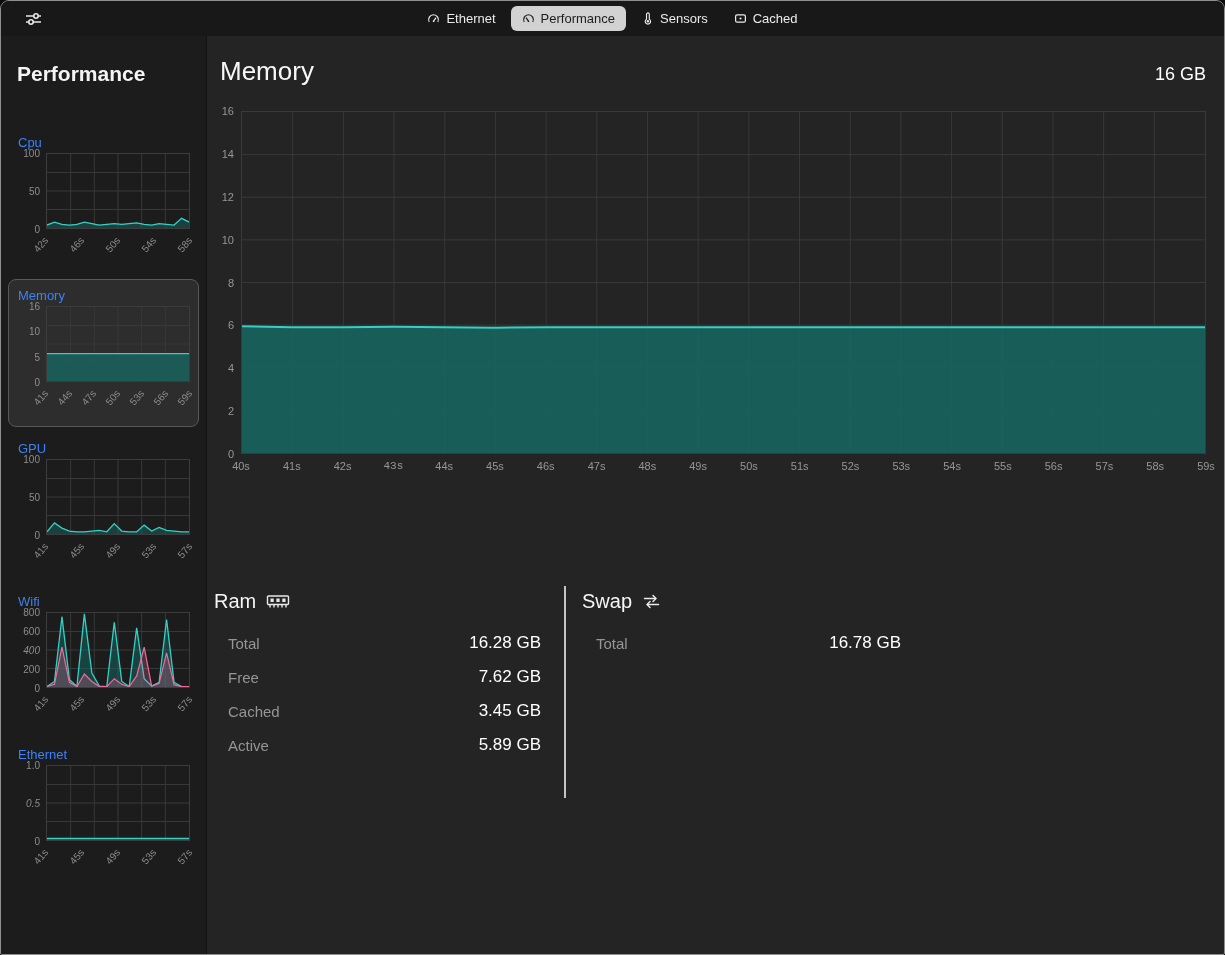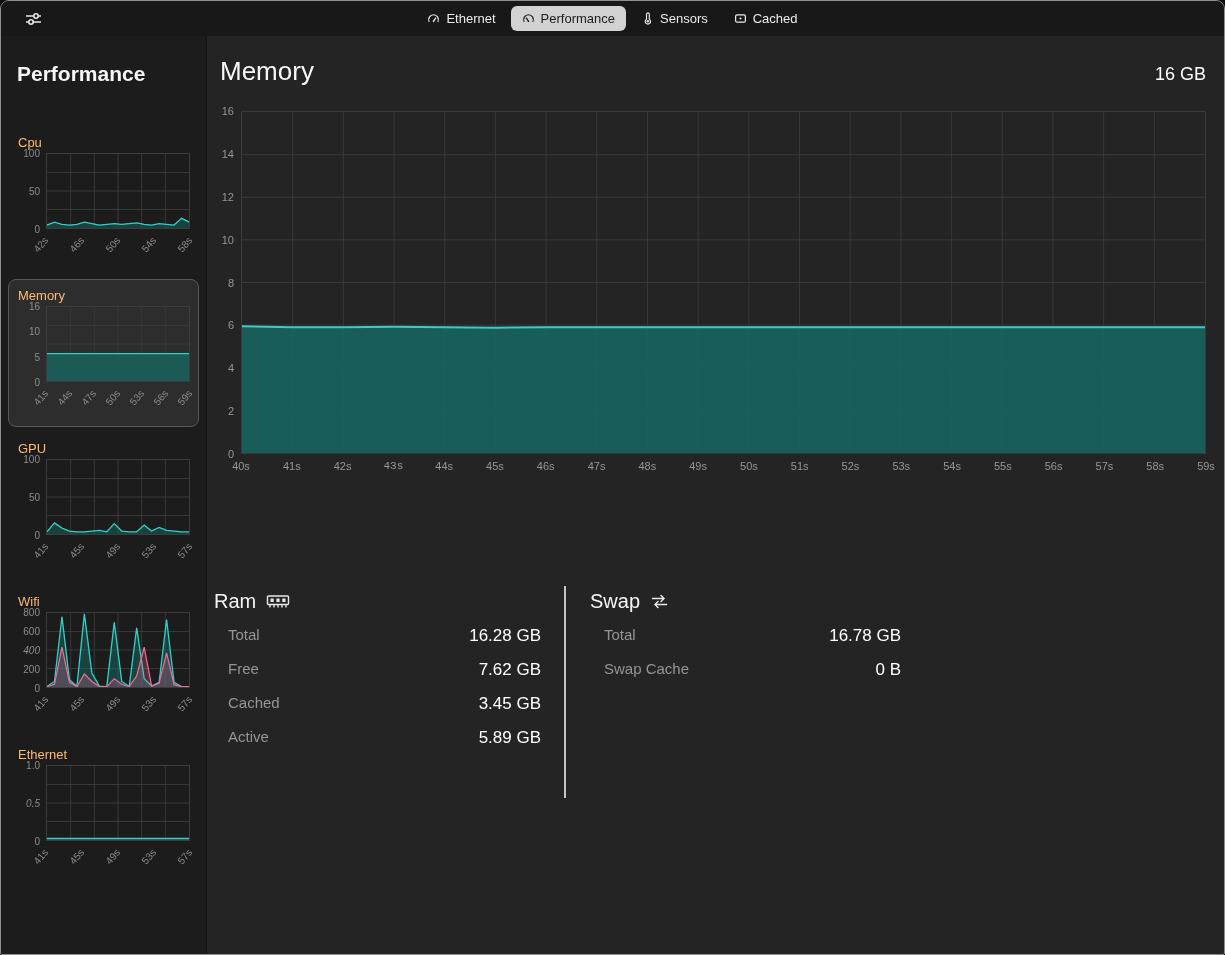--- a/index.html
+++ b/index.html
@@ -9,45 +9,45 @@
   .appmenu{position:absolute;left:20px;top:7px;color:#dedede;width:24px;height:21px;display:flex;align-items:center;justify-content:center;border-radius:4px;background:transparent;border:none;cursor:pointer}
   .tabs{display:flex;gap:4px;align-items:center}
   .tab{display:flex;gap:6px;align-items:center;background:transparent;border:none;color:#ebebeb;font-family:"Liberation Sans","DejaVu Sans",sans-serif;font-size:13px;padding:5px 11px;border-radius:6px;cursor:pointer}
   .tab.active{background:#d2d2d2;color:#1d1d1d}
   .tab-icon{display:inline-flex}
   .content{flex:1;display:flex;min-height:0}
   .sidebar{width:206px;background:#1c1c1c;border-right:1px solid #131313;padding-top:18px;flex:0 0 auto}
   .sidebar-title{font-size:21px;font-weight:700;color:#f5f5f5;margin:8px 0 40px 16px}
   .sidebar-item{margin:0 7px 5px 7px;padding:8px 8px 2px 9px;border:1px solid transparent;border-radius:8px;cursor:pointer}
   .sidebar-item.selected{background:#2d2d2d;border-color:#585858}
-  .mini-title{font-size:13px;color:#fdba74;margin-bottom:3px}
+  .mini-title{font-size:13px;color:#3b82f6;margin-bottom:3px}
   .mini-row{display:flex;gap:3px}
   .mini-ylabels{width:25px;position:relative;flex:0 0 auto}
   .mini-ylabels span{position:absolute;right:3px;transform:translateY(-50%);font-size:10px;color:#8d8d8d}
   .mini-plot{flex:1;height:76px;border:1px solid #3c3c3c;position:relative}
   .mini-plot svg,.plot svg{position:absolute;inset:0;width:100%;height:100%;display:block}
   .mini-xlabels{margin-left:28px;height:42px;position:relative}
   .mini-xlabels span{position:absolute;top:4px;font-size:10px;color:#8d8d8d;white-space:nowrap;transform:translateX(-100%) rotate(-50deg);transform-origin:100% 50%}
   .main{flex:1;padding:14px 18px 0 7px;min-width:0}
   .main-header{display:flex;justify-content:space-between;align-items:baseline;padding:6px 0 2px 6px}
   .main-header h2{font-size:26px;font-weight:500;color:#f7f7f7}
   .capacity{font-size:18px;color:#ffffff}
   .chart-block{display:flex;margin-top:22px}
   .ylabels{width:27px;position:relative;flex:0 0 auto}
   .ylabels span{position:absolute;right:7px;transform:translateY(-50%);font-size:11px;color:#969696}
   .plot{flex:1;height:343px;border:1px solid #3a3a3a;position:relative}
   .xlabels{margin-left:27px;position:relative;height:22px;margin-top:6px}
   .xlabels span{position:absolute;transform:translateX(-50%);font-size:11px;color:#969696}
   .details{display:flex;margin-top:104px;margin-left:0}
   .detail-col{width:350px}
-  .detail-col.swap{border-left:2px solid #c4c4c4;padding-left:24px;width:347px;min-height:212px}
+  .detail-col.swap{border-left:2px solid #c4c4c4;padding-left:16px;width:347px;min-height:212px}
   .detail-header{display:flex;align-items:center;gap:10px;margin-bottom:10px;height:30px}
   .detail-title{font-size:20px;color:#f5f5f5}
   .hicon{color:#e8e8e8;display:inline-flex;align-items:center}
-  .row{display:flex;justify-content:space-between;height:34px;padding-left:14px}
+  .row{display:flex;justify-content:space-between;align-items:center;height:34px;padding-left:14px}
   .ram .row{padding-right:23px}
   .swap .row{padding-right:10px}
   .row .lbl{font-size:15px;color:#959595}
   .row .val{font-size:17px;color:#ffffff}
 </style>
 </head>
 <body>
 
 <div class="window">
   <header class="topbar">
@@ -389,22 +389,18 @@
                   <path d="M16.5 10.5h-11"></path>
                   <path d="m8 7.5-3 3 3 3"></path>
                 </svg>
               </span>
           </div>
           <div>
               <div class="row">
                 <span class="lbl">Total</span>
                 <span class="val">16.78 GB</span>
               </div>
-              <div class="row">
-                <span class="lbl">Swap Cache</span>
-                <span class="val">0 B</span>
-              </div>
             </div>
         </section>
       </div>
     </main>
   </div>
 </div>
 
 </body></html>

